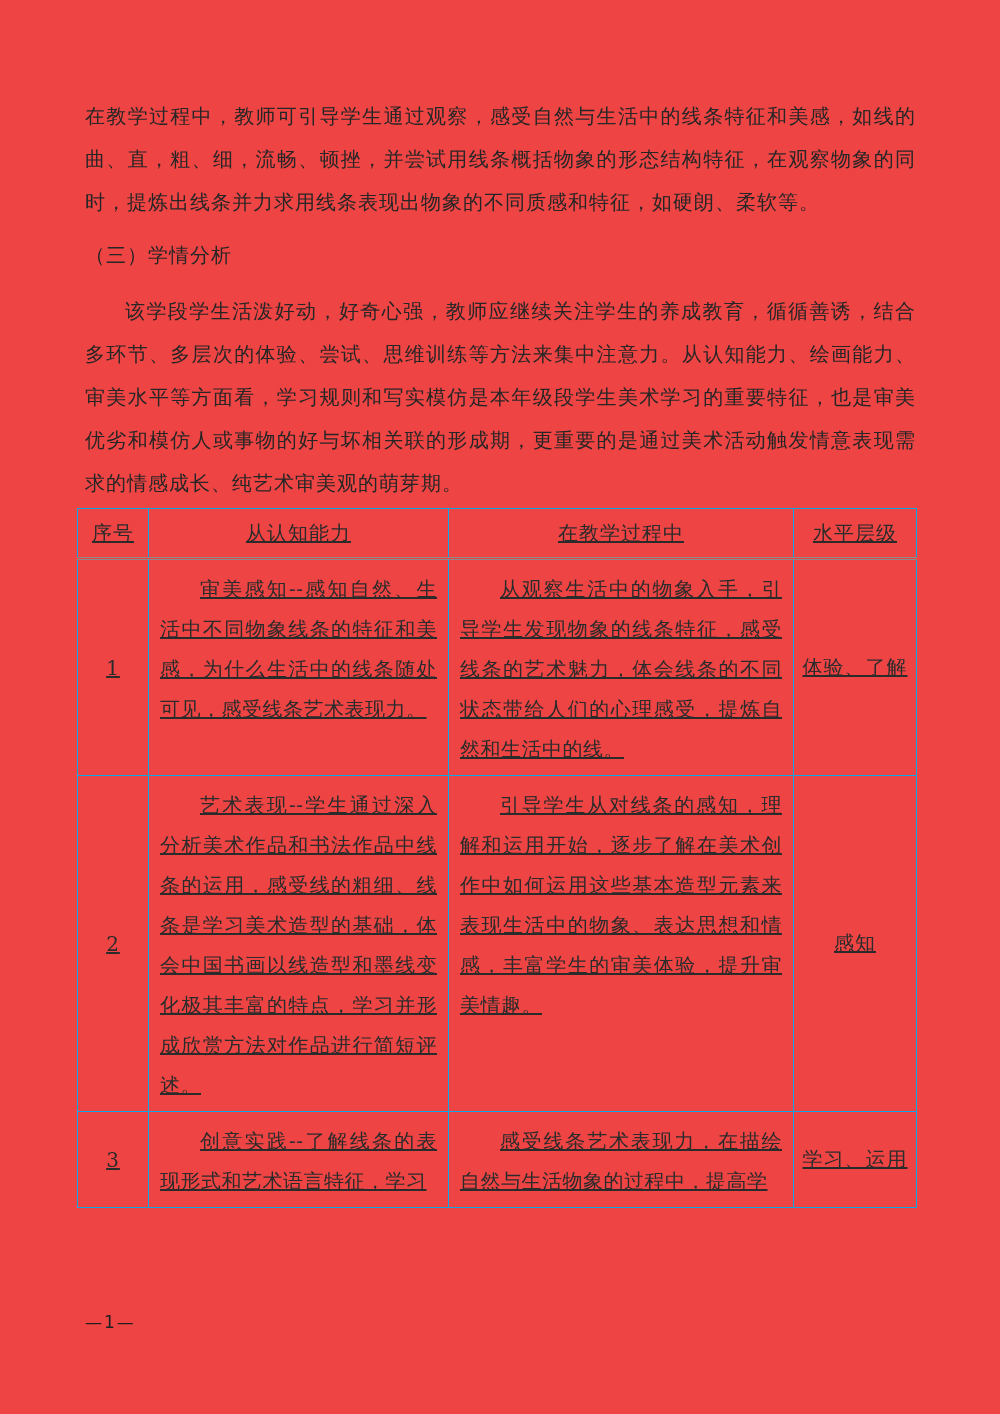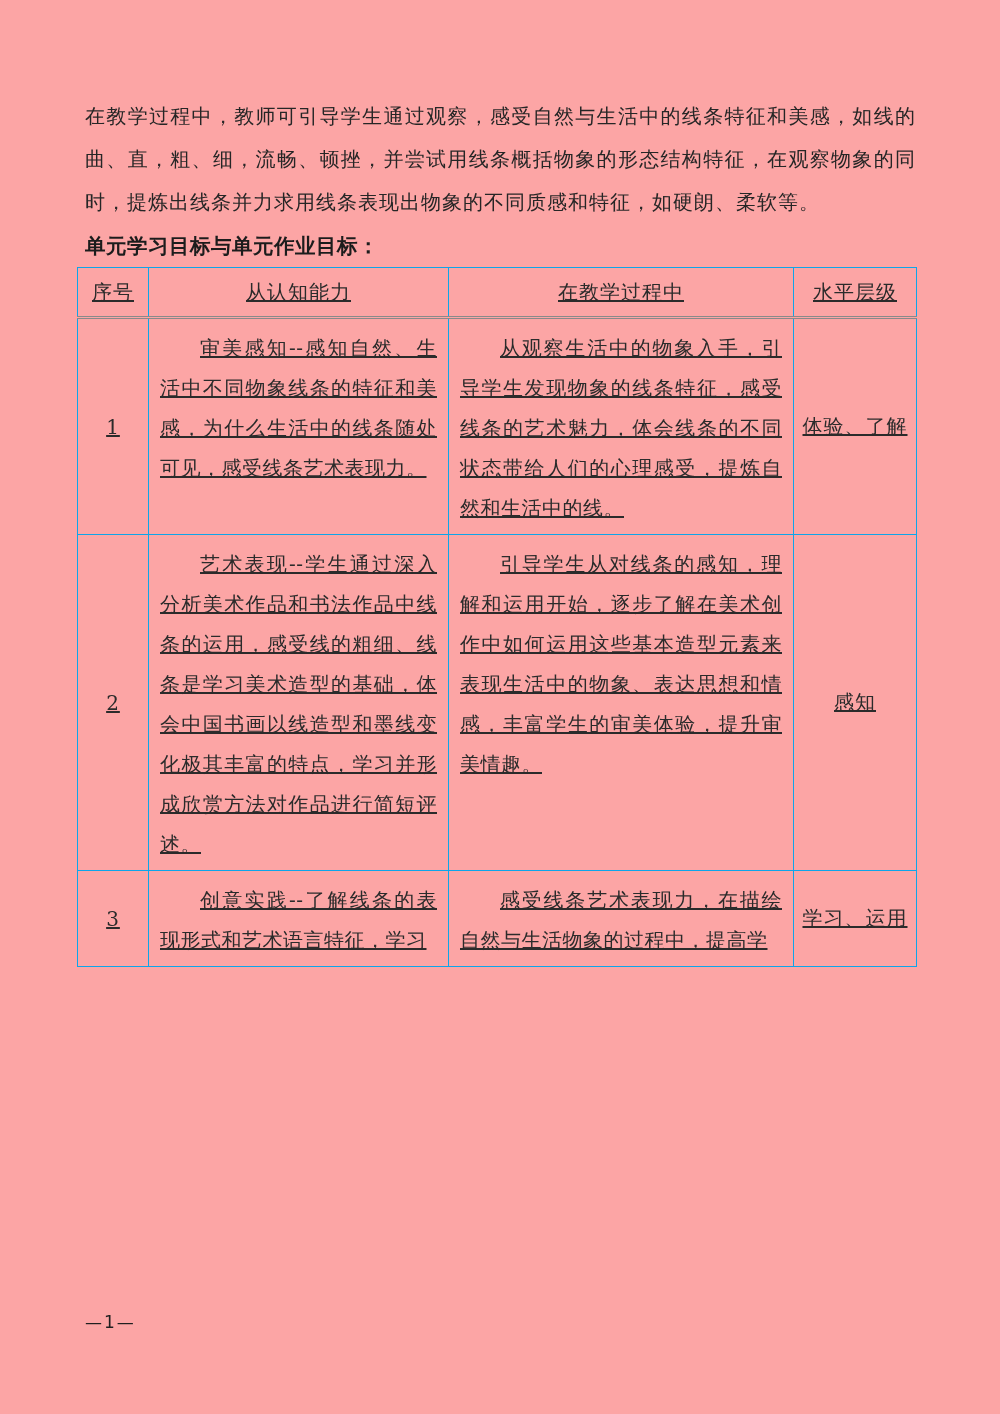--- a/index.html
+++ b/index.html
@@ -1,21 +1,21 @@
 <!DOCTYPE html>
 <html><head>
 <meta charset="utf-8">
 <style>
   * { margin:0; padding:0; box-sizing:border-box; }
   html,body { background:#ffffff; }
   .page {
     position:relative;
     width:1000px;
     height:1414px;
-    background:#fca5a5;
+    background:#ef4444;
     font-family:"DejaVu Serif","Liberation Serif",serif;
     color:#262626;
     overflow:hidden;
     margin:0 auto;
   }
   .content {
     position:absolute;
     left:85px;
     right:84px;
     top:95px;
@@ -98,23 +98,24 @@
 </style>
 </head>
 <body>
 
 <div class="page">
   <div class="content">
 
     <p class="para p1">在教学过程中，教师可引导学生通过观察，感受自然与生活中的线条特征和美感，如线的曲、直，粗、细，流畅、顿挫，并尝试用线条概括物象的形态结构特征，在观察物象的同时，提炼出线条并力求用线条表现出物象的不同质感和特征，如硬朗、柔软等。</p>
 
 
+    <div class="section-heading">（三）学情分析</div>
 
+    <p class="para indent p3">该学段学生活泼好动，好奇心强，教师应继续关注学生的养成教育，循循善诱，结合多环节、多层次的体验、尝试、思维训练等方法来集中注意力。从认知能力、绘画能力、审美水平等方面看，学习规则和写实模仿是本年级段学生美术学习的重要特征，也是审美优劣和模仿人或事物的好与坏相关联的形成期，更重要的是通过美术活动触发情意表现需求的情感成长、纯艺术审美观的萌芽期。</p>
 
-    <div class="table-title">单元学习目标与单元作业目标：</div>
 
     <table class="goals">
       <colgroup>
         <col class="c-no">
           <col class="c-learn">
           <col class="c-work">
           <col class="c-level">
       </colgroup>
       <thead>
         <tr>

